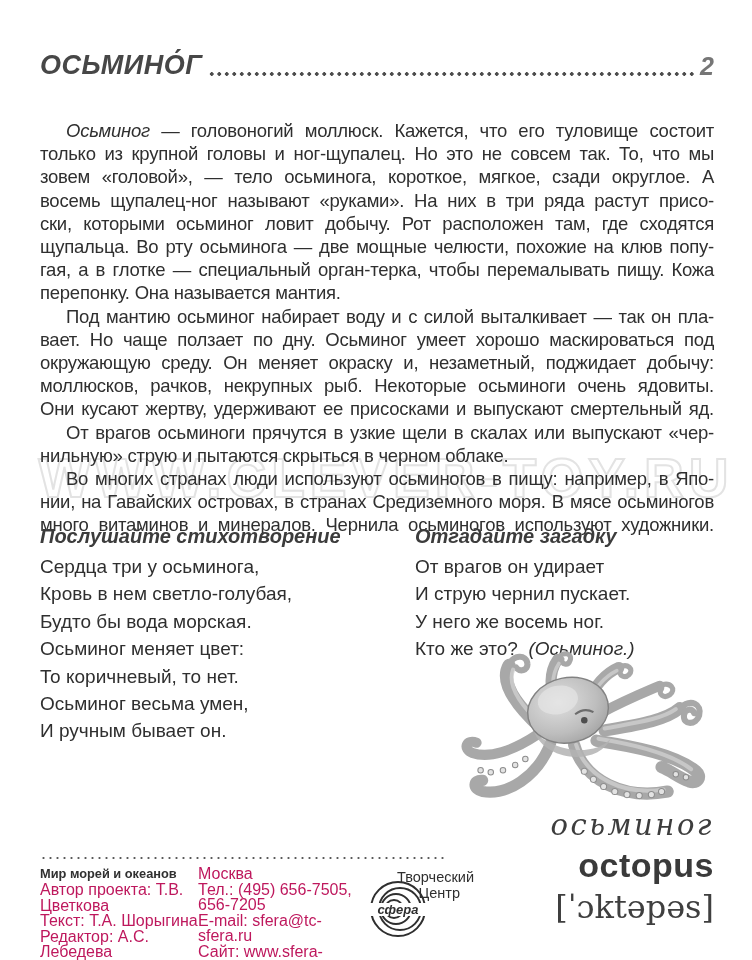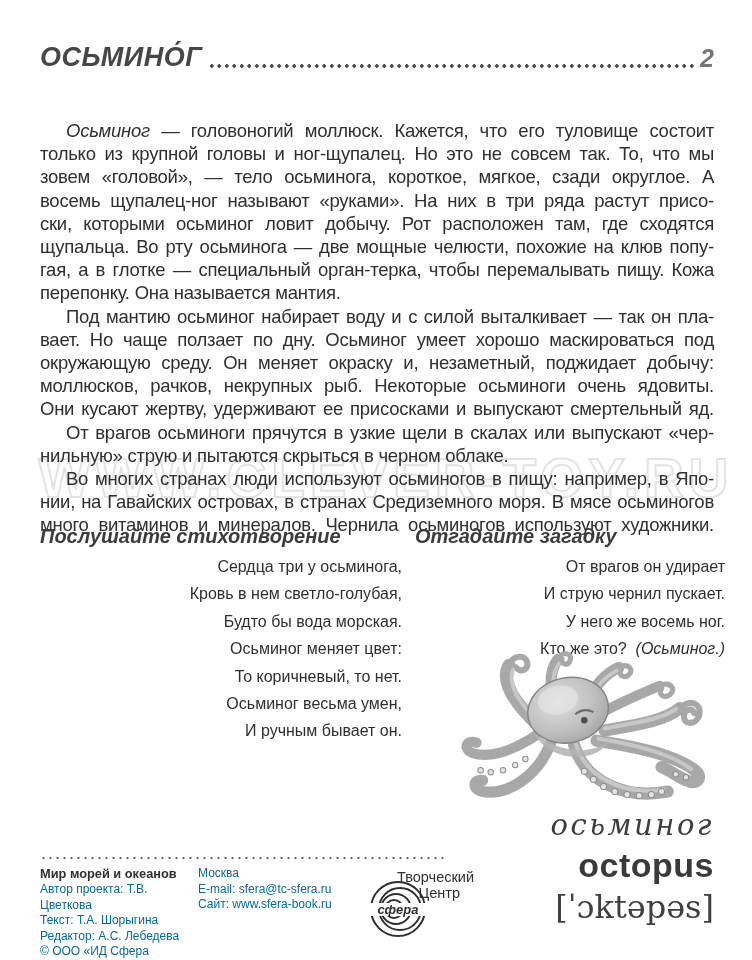--- a/index.html
+++ b/index.html
@@ -5,60 +5,60 @@
   html,body{margin:0;padding:0;background:#ffffff;}
   .page{position:relative;width:752px;height:960px;background:#ffffff;overflow:hidden;
         font-family:"Liberation Sans",sans-serif;color:#2f2f2f;}
 
   
   .watermark{position:absolute;left:26px;top:446px;width:720px;text-align:center;
     font-size:55px;font-weight:bold;letter-spacing:5px;color:transparent;
     -webkit-text-stroke:2px #e3e3e3;pointer-events:none;z-index:0;}
 
   
-  .header{position:absolute;left:40px;top:42px;width:674px;display:flex;align-items:flex-end;z-index:1;}
+  .header{position:absolute;left:40px;top:50px;width:674px;display:flex;align-items:flex-end;z-index:1;}
   .header h1{margin:0;font-size:27px;font-weight:bold;font-style:italic;color:#474747;letter-spacing:.5px;white-space:nowrap;}
   .leader{flex:1;height:7px;margin:0 6px 4px 6px;align-self:flex-end;
     background-image:radial-gradient(circle,#4d4d4d 1.6px,transparent 1.9px);
     background-size:7.5px 6px;background-repeat:repeat-x;background-position:left bottom;}
   .pagenum{font-size:25px;font-weight:bold;font-style:italic;color:#767676;margin-bottom:0;}
 
   
   .article{position:absolute;left:40px;top:95px;width:674px;z-index:1;margin-top:24px;}
   .ln{font-size:18.5px;line-height:23.2px;letter-spacing:-0.25px;white-space:normal;}
   .jl{text-align:justify;text-align-last:justify;}
   .ind{text-indent:26px;}
   .lead{font-style:italic;}
 
   
   .poem{position:absolute;left:40px;top:524px;width:362px;z-index:1;}
   .riddle{position:absolute;left:415px;top:524px;width:310px;z-index:1;}
   .questions{position:absolute;left:40px;top:753px;width:400px;z-index:1;}
   .sec-h{font-size:20px;font-weight:bold;font-style:italic;color:#3c3c3c;margin:0 0 5px 0;line-height:24px;}
-  .pline{font-size:16px;line-height:27.4px;text-align:right;}
+  .pline{font-size:19px;line-height:27.4px;}
   .answer{font-style:italic;}
 
   
   .octo{position:absolute;left:444px;top:641px;z-index:1;}
 
   
   .vocab{position:absolute;right:38px;top:806px;text-align:right;z-index:2;}
   .vocab-ru{font-family:"DejaVu Serif",serif;font-style:italic;font-size:29px;color:#3d3d3d;letter-spacing:2.5px;line-height:38px;}
   .vocab-en{font-size:34px;font-weight:bold;color:#3a3a3a;line-height:42px;letter-spacing:.5px;}
   .vocab-tr{font-family:"DejaVu Serif",serif;font-size:32px;color:#3f3f3f;line-height:42px;}
 
   
   .footer{position:absolute;left:40px;top:856px;width:452px;z-index:1;}
   .fdots{height:4px;width:408px;margin-bottom:6px;
     background-image:radial-gradient(circle,#5a5a5a 1px,transparent 1.2px);
     background-size:7px 4px;background-repeat:repeat-x;background-position:left top;}
   .fcols{display:flex;}
   .fcol1{width:158px;}
   .fcol2{width:170px;}
-  .fline{font-size:12px;line-height:15.6px;color:#0369a1;}
+  .fline{font-size:16px;line-height:15.6px;color:#be185d;}
   .ftitle{font-size:12.8px;font-weight:bold;line-height:16px;color:#303030;}
   .flogo{position:relative;width:110px;height:78px;}
   .flogo .l1{position:absolute;right:4px;top:3px;font-size:14.5px;color:#2f2f2f;}
   .flogo .l2{position:absolute;right:18px;top:19px;font-size:14.5px;color:#2f2f2f;padding-left:46px;}
   .flogo svg{position:absolute;left:0;top:13px;}
 </style>
 </head>
 <body>
 
 <div class="page">
@@ -182,20 +182,21 @@
     <div class="fcols">
       <div class="fcol1">
         <div class="ftitle">Мир морей и океанов</div>
         <div class="fline">Автор проекта: Т.В. Цветкова</div>
         <div class="fline">Текст: Т.А. Шорыгина</div>
         <div class="fline">Редактор: А.С. Лебедева</div>
         <div class="fline">© ООО «ИД Сфера образования»</div>
       </div>
       <div class="fcol2">
         <div class="fline">Москва</div>
+        <div class="fline">Тел.: (495) 656-7505, 656-7205</div>
         <div class="fline">E-mail: sfera@tc-sfera.ru</div>
         <div class="fline">Сайт: www.sfera-book.ru</div>
       </div>
       <div class="flogo">
         <span class="l1">Творческий</span>
         <span class="l2">Центр</span>
         <svg width="60" height="60" viewBox="0 0 60 60">
           <g fill="none" stroke="#2f2f2f" stroke-width="2">
             <circle cx="30" cy="30" r="27"></circle>
             <circle cx="32" cy="30" r="21"></circle>

